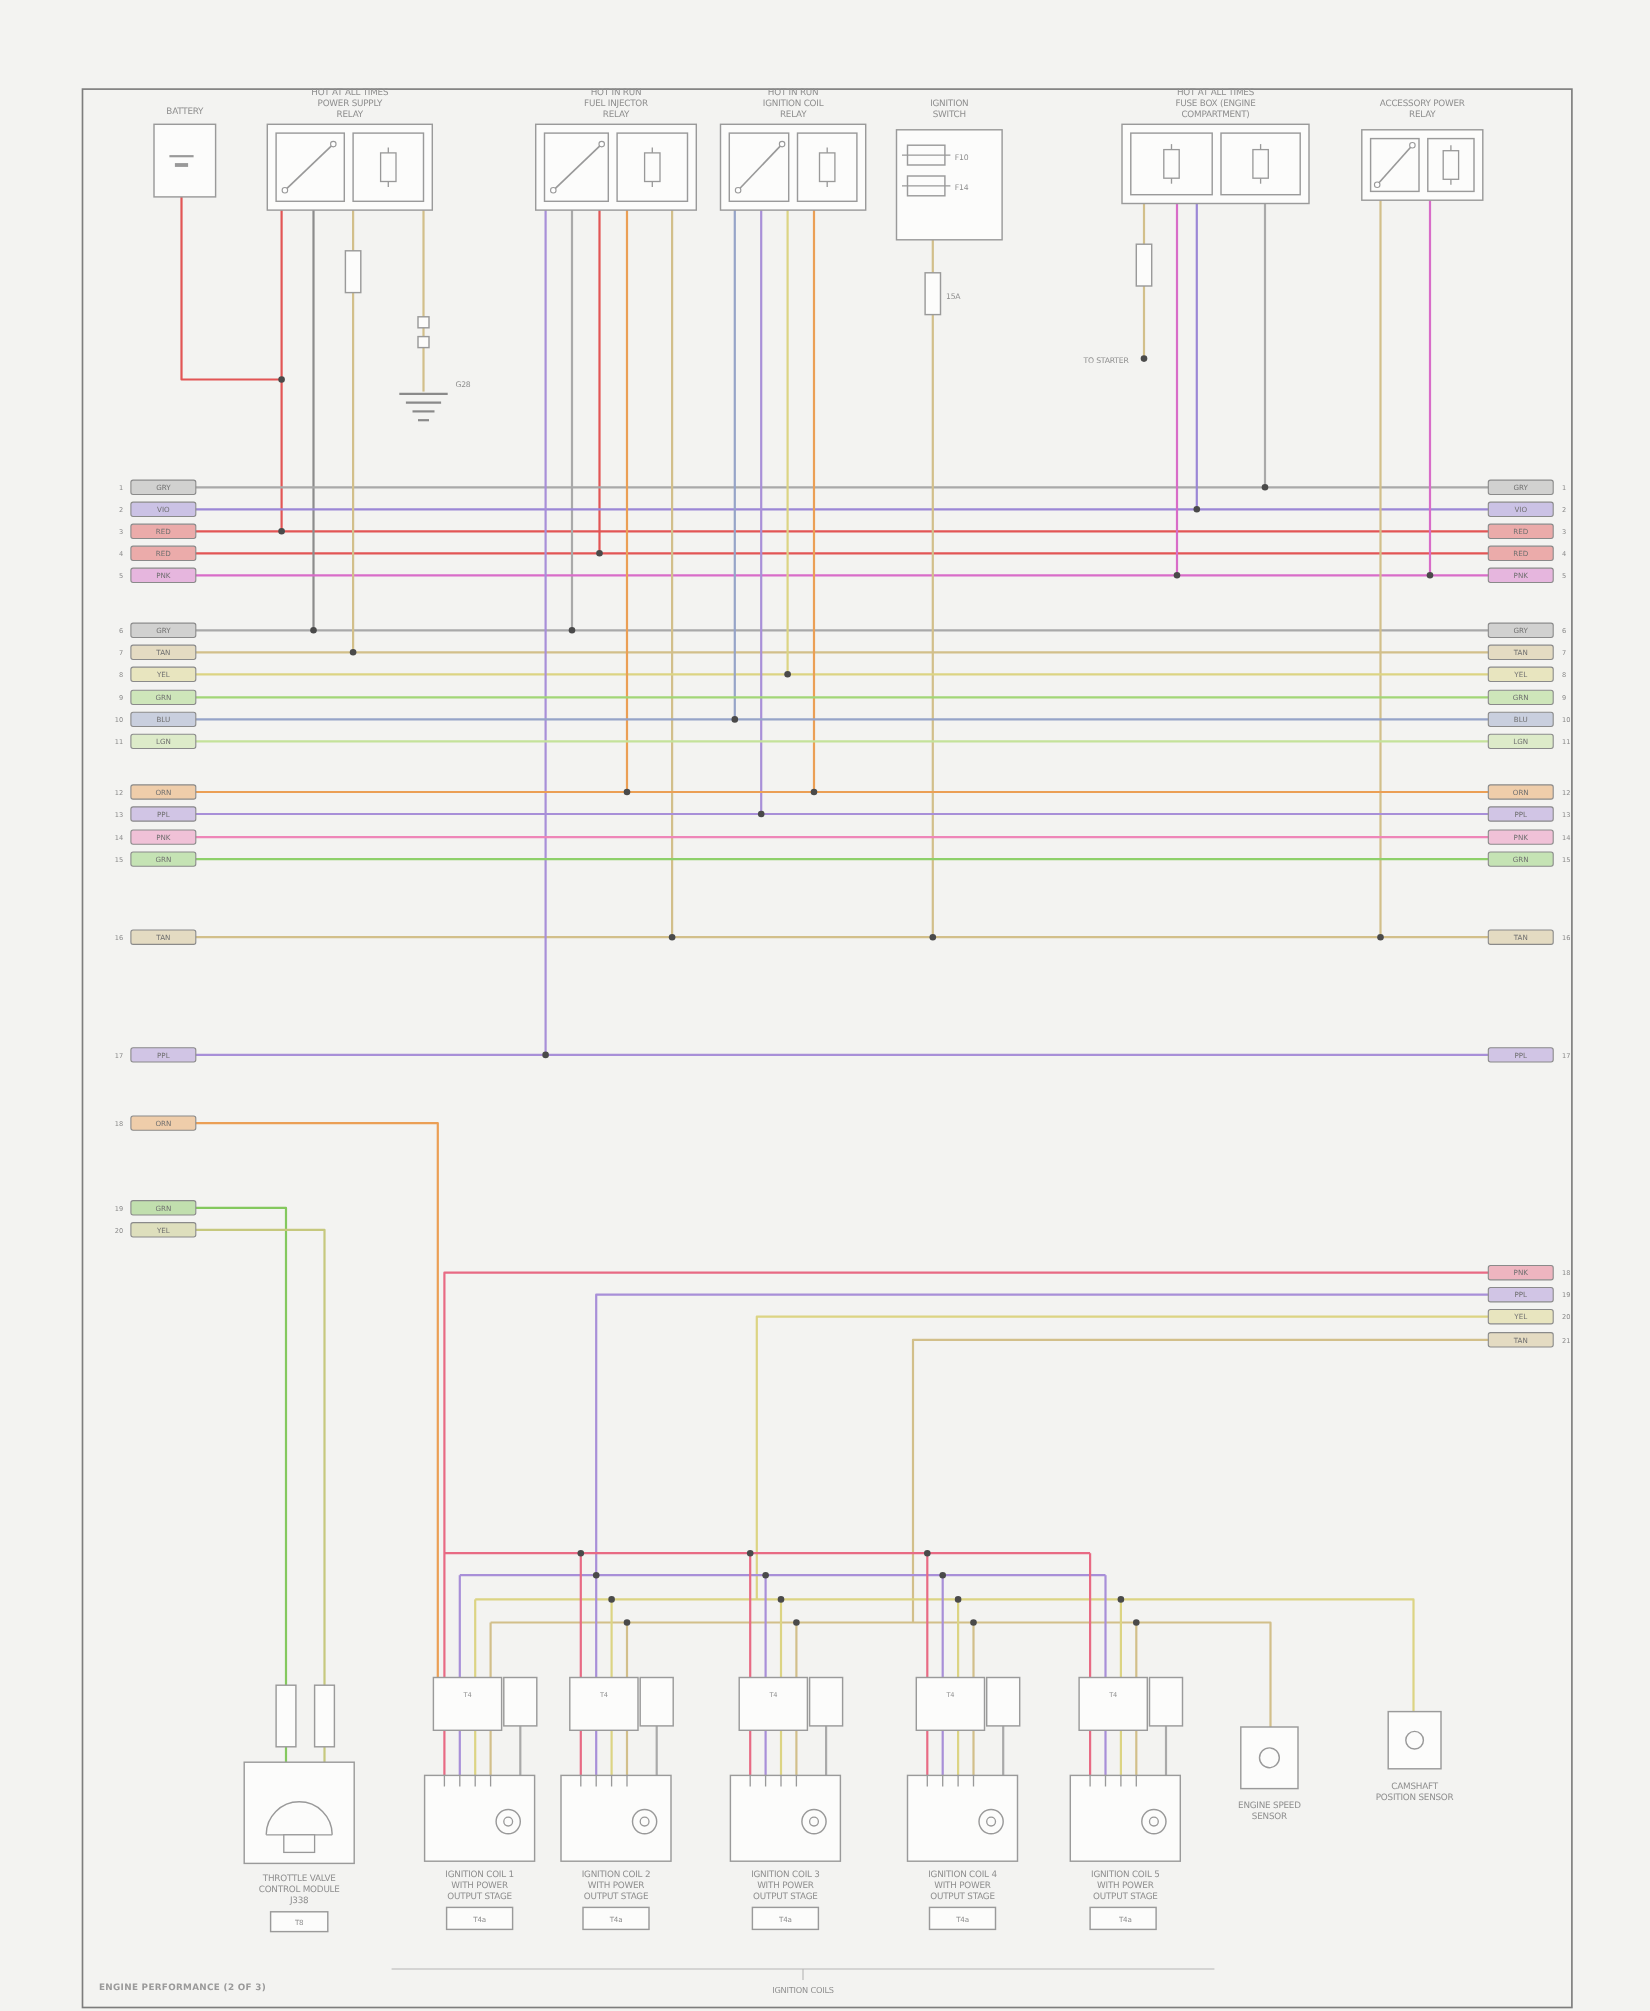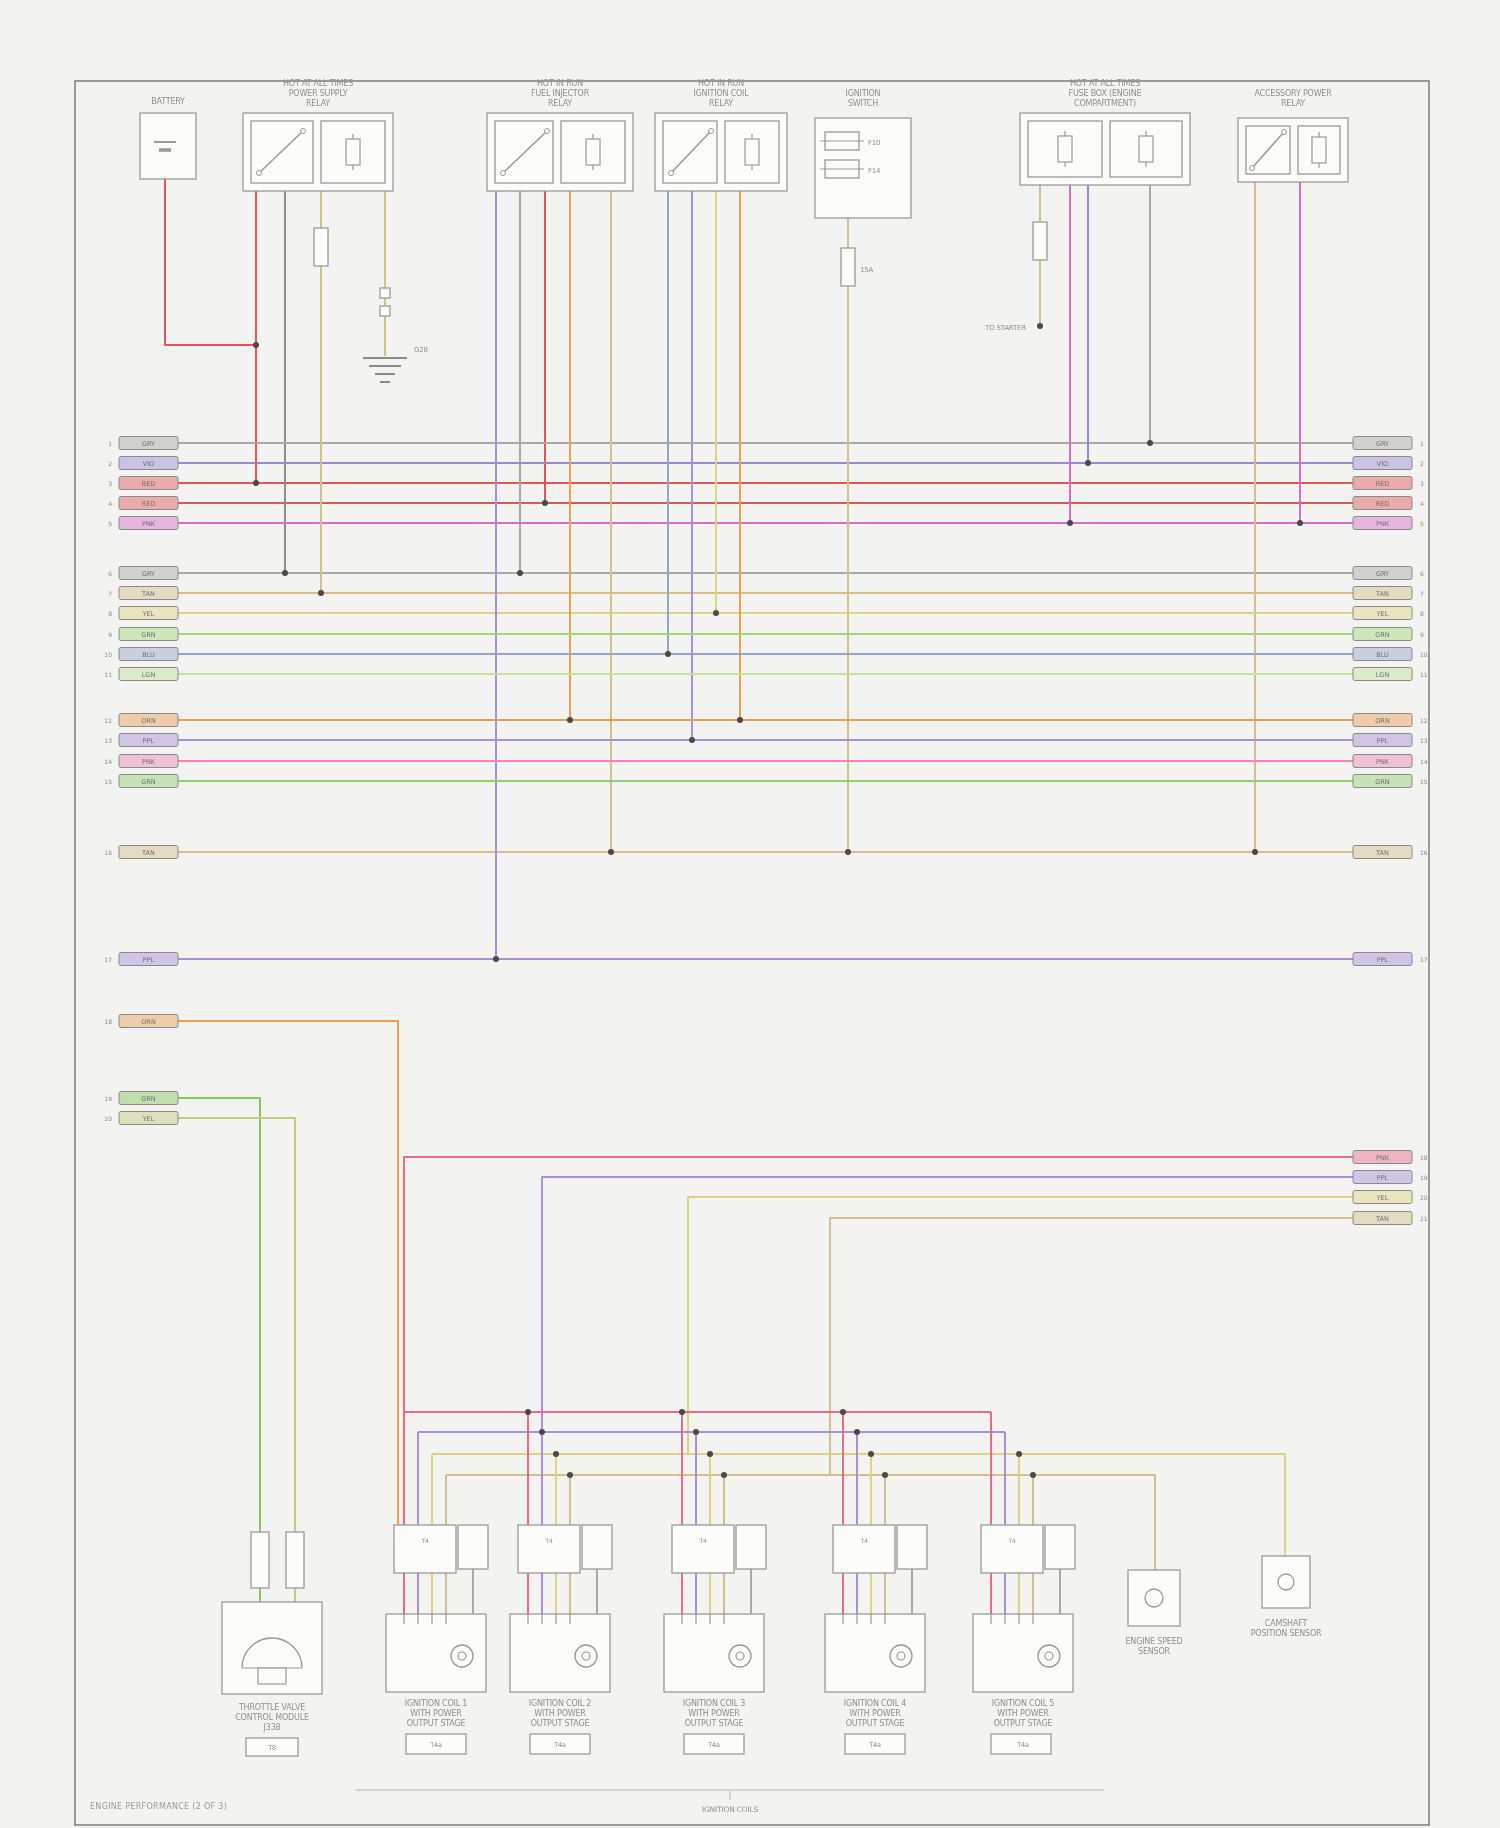--- a/index.html
+++ b/index.html
@@ -5,21 +5,21 @@
   html,body{margin:0;padding:0;}
   body{
     width:1500px;height:1828px;
     background:#f0f0ee;
     font-family:"DejaVu Sans", sans-serif;
   }
   .page{position:relative;width:1500px;height:1828px;background:#f3f3f1;}
   svg{position:absolute;left:0;top:0;}
   .footer{
     position:absolute;left:90px;top:1802px;
-    font-size:8px;color:#9a9a9a;letter-spacing:.3px;
+    font-size:8px;color:#9a9a9a;letter-spacing:.3px;font-weight:bold;
   }
 </style>
 </head>
 <body>
 
 <div class="page">
   <svg id="diagram" width="1500" height="1828" viewBox="0 0 1500 1828">
       <rect x="75" y="81" width="1354" height="1744" fill="none" stroke="#7d7d7d" stroke-width="1.5"></rect>
       <polyline points="165,179 165,345 256,345" fill="none" stroke="#e25555" stroke-width="2" stroke-linejoin="round"></polyline>
       <polyline points="256,191 256,483" fill="none" stroke="#e25555" stroke-width="2" stroke-linejoin="round"></polyline>

